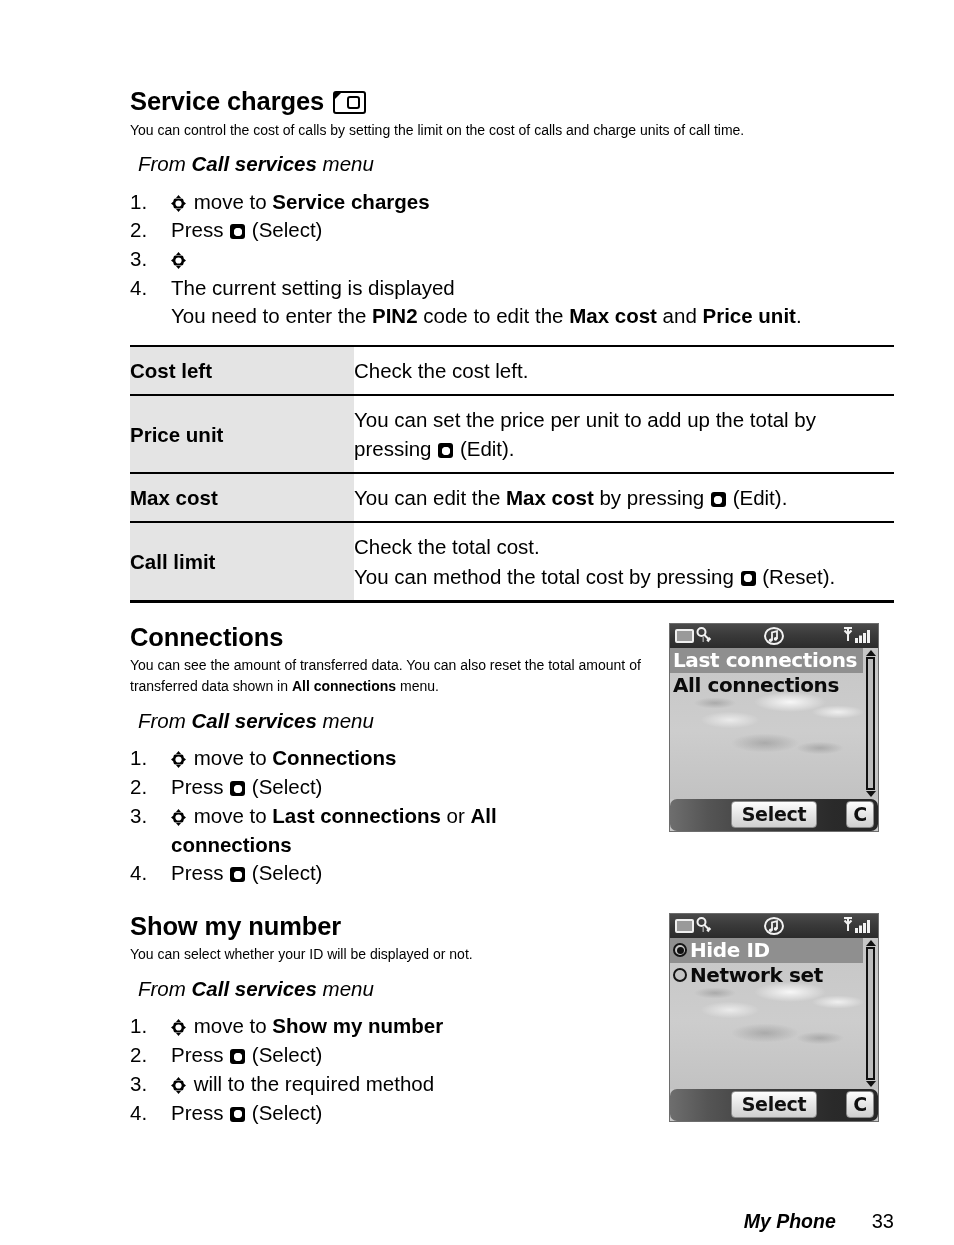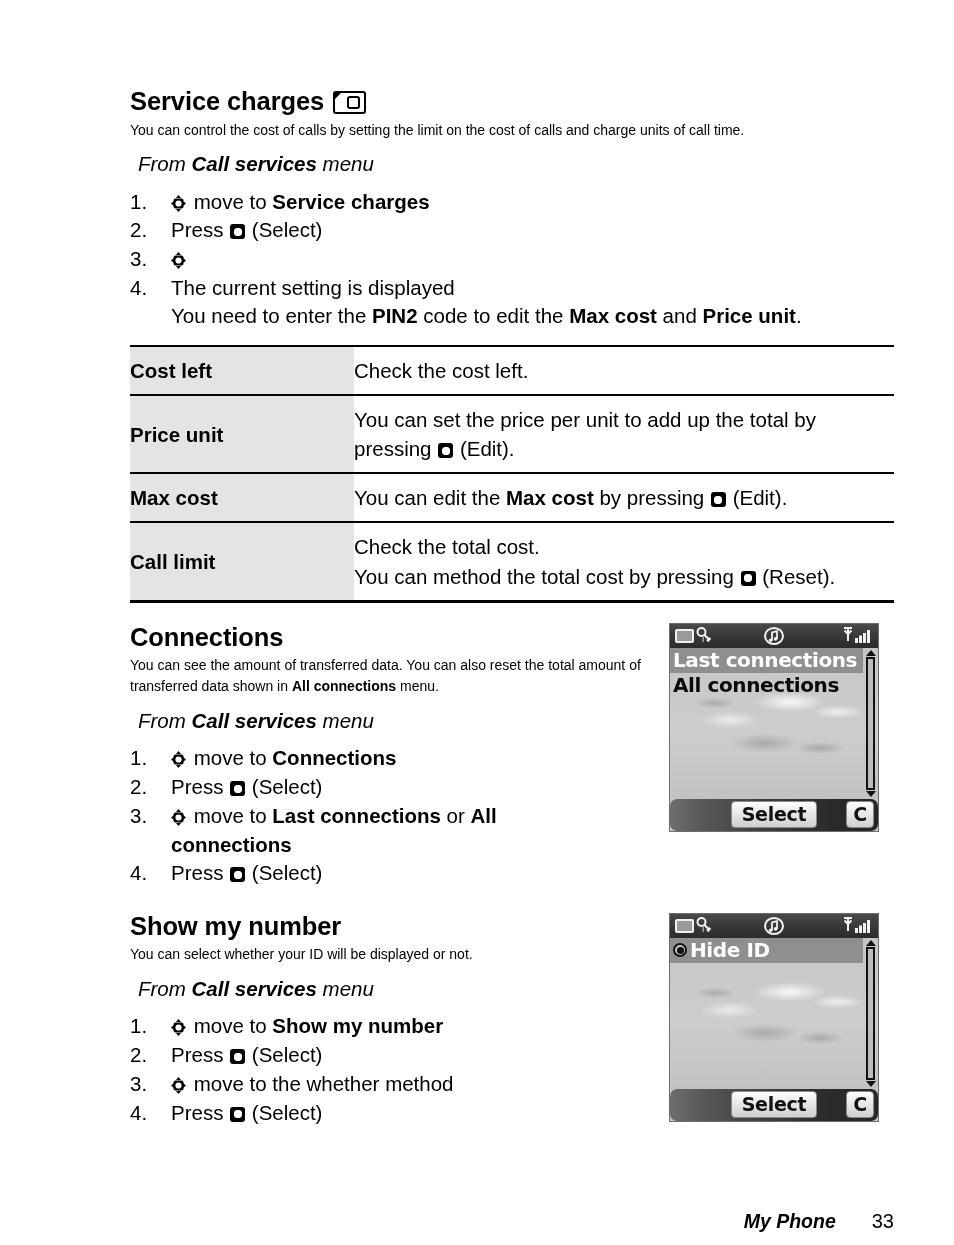--- a/index.html
+++ b/index.html
@@ -540,21 +540,21 @@
             <span class="num">2.</span><span>Press </span><span class="sel-key"><i></i></span><span> (Select)</span>
           </li>
           <li>
             <span class="num">3.</span><span class="nav-key"><svg width="15" height="17" viewBox="0 0 15 17">
                   <path d="M7.5 0 L10 3 L5 3 Z" fill="#000"></path>
                   <path d="M7.5 17 L10 14 L5 14 Z" fill="#000"></path>
                   <path d="M0 8.5 L3 11 L3 6 Z" fill="#000"></path>
                   <path d="M15 8.5 L12 11 L12 6 Z" fill="#000"></path>
                   <rect x="2.5" y="3.5" width="10" height="10" rx="2" fill="#000"></rect>
                   <circle cx="7.5" cy="8.5" r="3.1" fill="#fff"></circle>
-                </svg></span><span> move to the whether method</span>
+                </svg></span><span> will to the required method</span>
           </li>
           <li>
             <span class="num">4.</span><span>Press </span><span class="sel-key"><i></i></span><span> (Select)</span>
           </li>
         </ol>
       </div>
 
       <div class="phone" style="left:539px; top:1px;">
         <div class="statusbar">
           <div class="sb-left">
@@ -583,20 +583,24 @@
             </svg>
           </div>
         </div>
         <div class="screen">
           <div class="wallpaper"></div>
           <div class="menu">
             <div class="mi sel">
                 <span class="radio on"></span>
                 <span>Hide ID</span>
               </div>
+            <div class="mi">
+                <span class="radio"></span>
+                <span>Network set</span>
+              </div>
           </div>
           <div class="scrollbar">
             <span class="arw up"></span>
             <span class="track"></span>
             <span class="arw down"></span>
           </div>
         </div>
         <div class="softbar">
           <span class="softkey">Select</span>
           <span class="softkey right">C</span>

